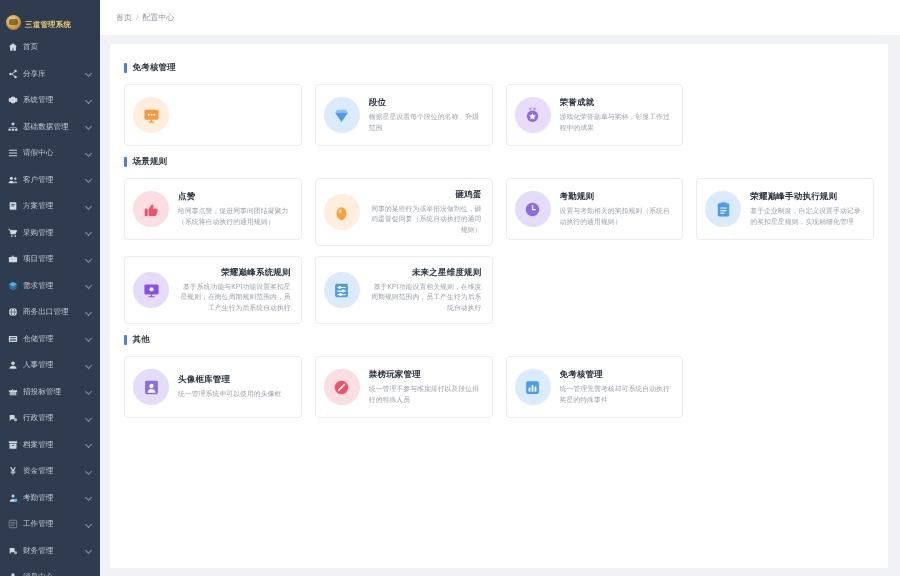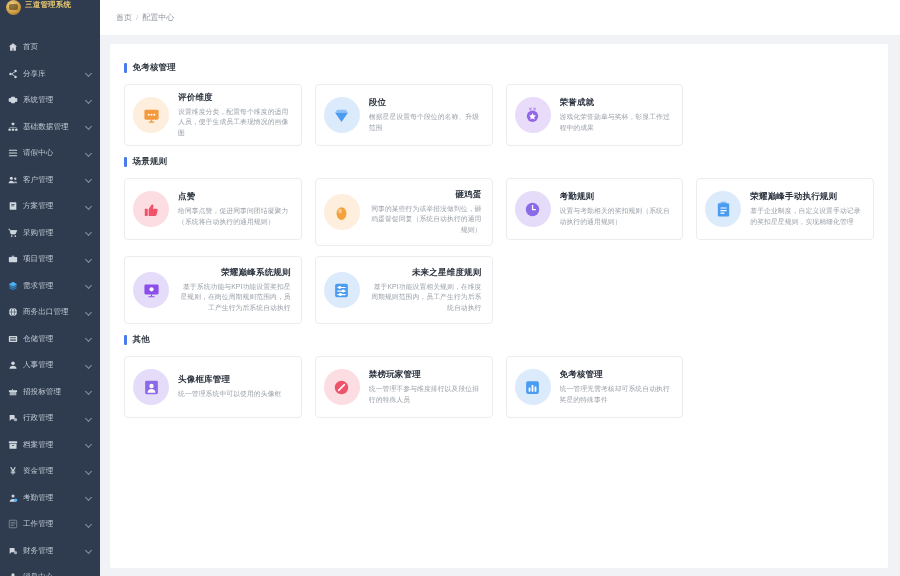--- a/index.html
+++ b/index.html
@@ -12,21 +12,21 @@
   .app { display: flex; width: 900px; height: 576px; }
 
   
   .sidebar {
     width: 100px; flex: 0 0 100px; height: 576px;
     background: #2f3c4f;
     overflow: hidden;
     position: relative;
   }
   .brand {
-    height: 30px; display: flex; align-items: flex-start; gap: 4px;
+    height: 30px; display: flex; align-items: flex-end; gap: 4px;
     padding: 0 6px; justify-content: flex-start;
   }
   .brand-logo {
     width: 15px; height: 15px; border-radius: 50%;
     background: radial-gradient(circle at 40% 35%, #f5d98a 0%, #c9973c 60%, #8a6320 100%);
     flex: 0 0 15px;
     position: relative;
   }
   .brand-logo::after{
     content:""; position:absolute; left:3px; top:4px; width:9px; height:6px;
@@ -410,24 +410,20 @@
                       <svg width="17" height="17" viewBox="0 0 24 24" fill="#f59a3c">
                         <rect x="2" y="4" width="20" height="14" rx="2"></rect>
                         <circle cx="8" cy="11" r="1.4" fill="#fff"></circle>
                         <circle cx="12" cy="11" r="1.4" fill="#fff"></circle>
                         <circle cx="16" cy="11" r="1.4" fill="#fff"></circle>
                         <rect x="11" y="18" width="2" height="3"></rect>
                         <rect x="8" y="20.5" width="8" height="1.6" rx=".8"></rect>
                       </svg>
                     </span>
                   </div>
-                  <div class="card-text">
-                    <div class="card-title">评价维度</div>
-                    <div class="card-desc">设置维度分类，配置每个维度的适用人员，便于生成员工表现情况的画像图</div>
-                  </div>
                 </div>
                 <div class="card">
                   <div class="card-icon" style="background: rgb(220, 235, 251);">
                     <span class="glyph">
                       <svg width="17" height="17" viewBox="0 0 24 24" fill="#4b9bf0">
                         <path d="M3 8h18l-9 13z"></path>
                         <path d="M3 8l3-4h12l3 4z" opacity=".55"></path>
                       </svg>
                     </span>
                   </div>

